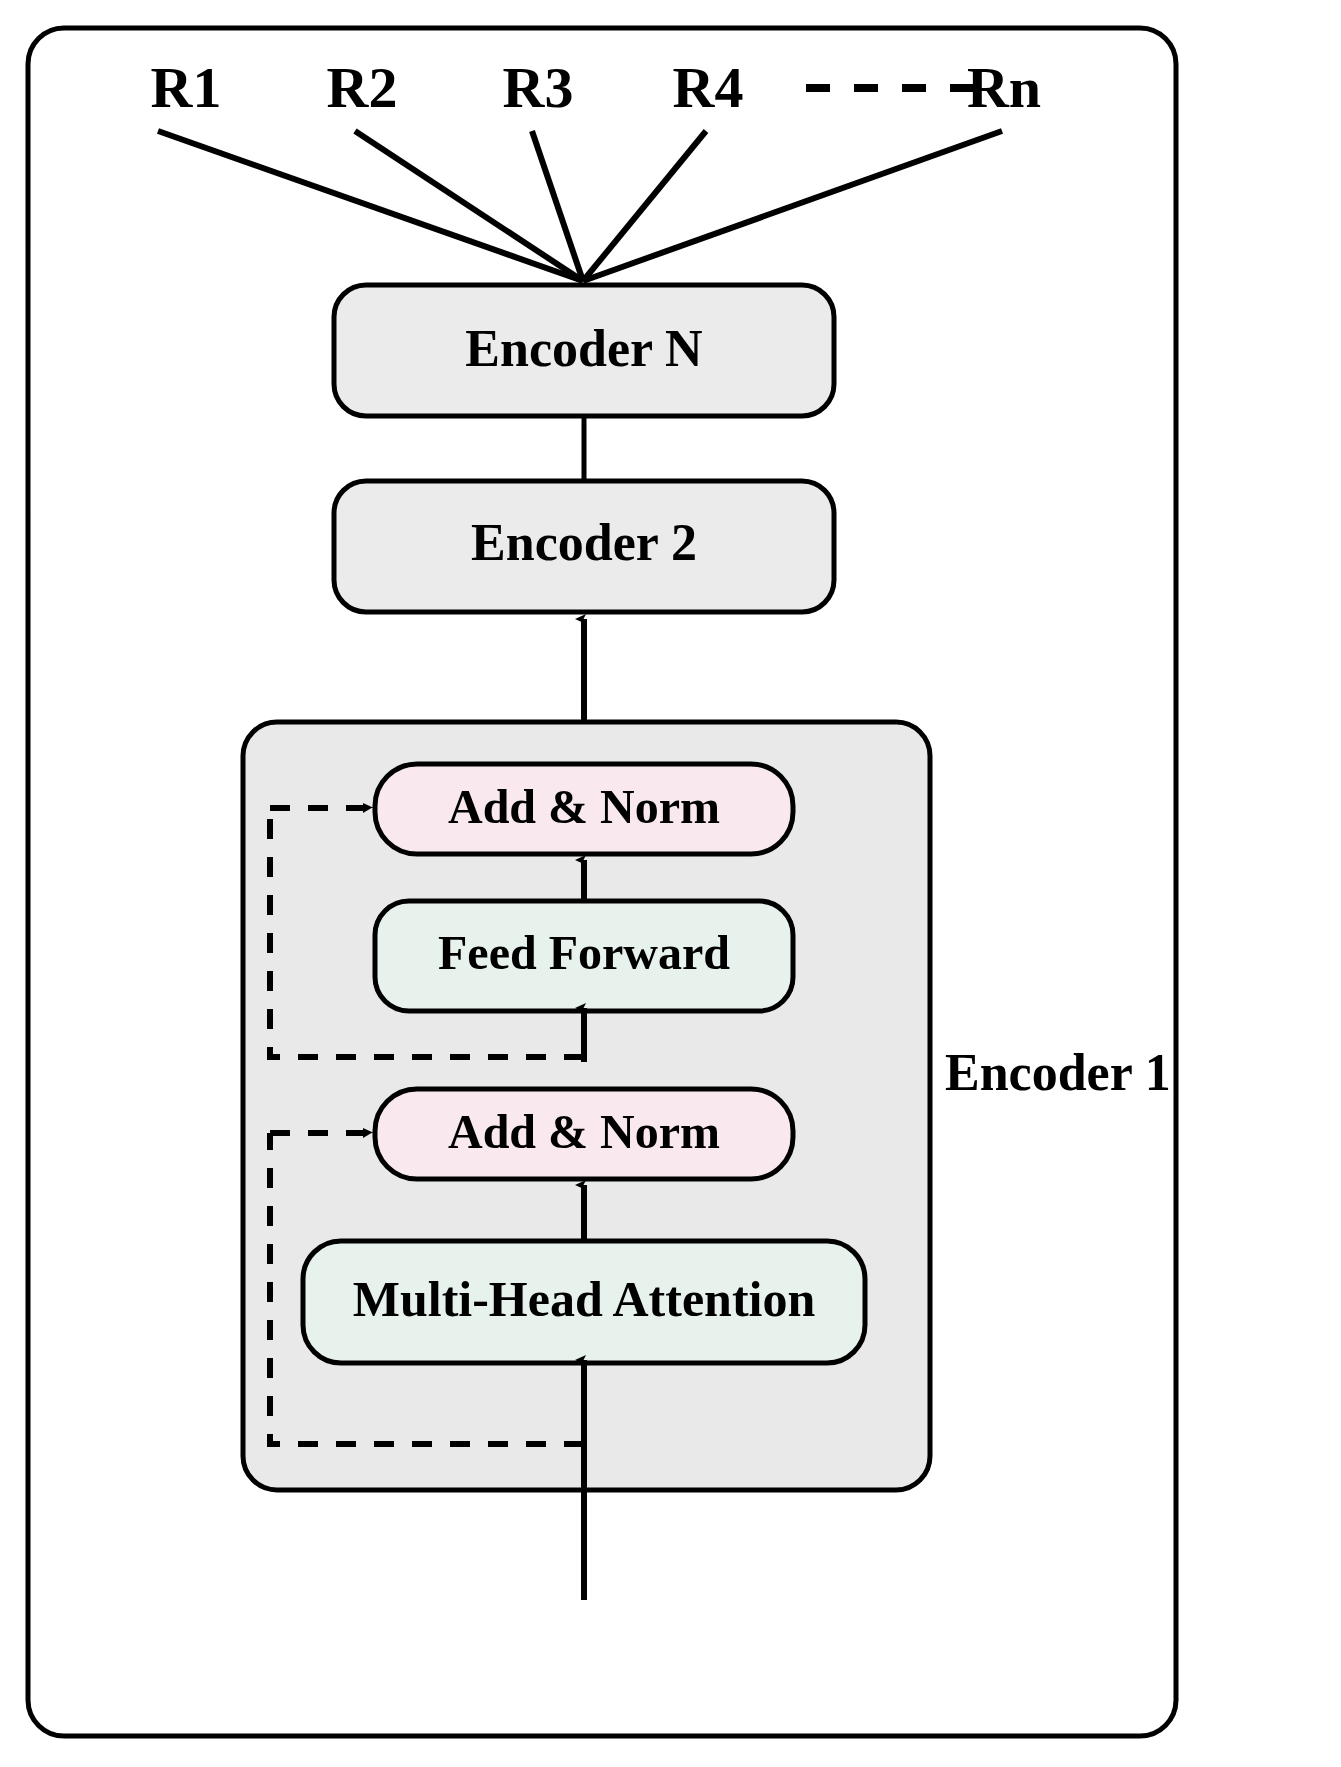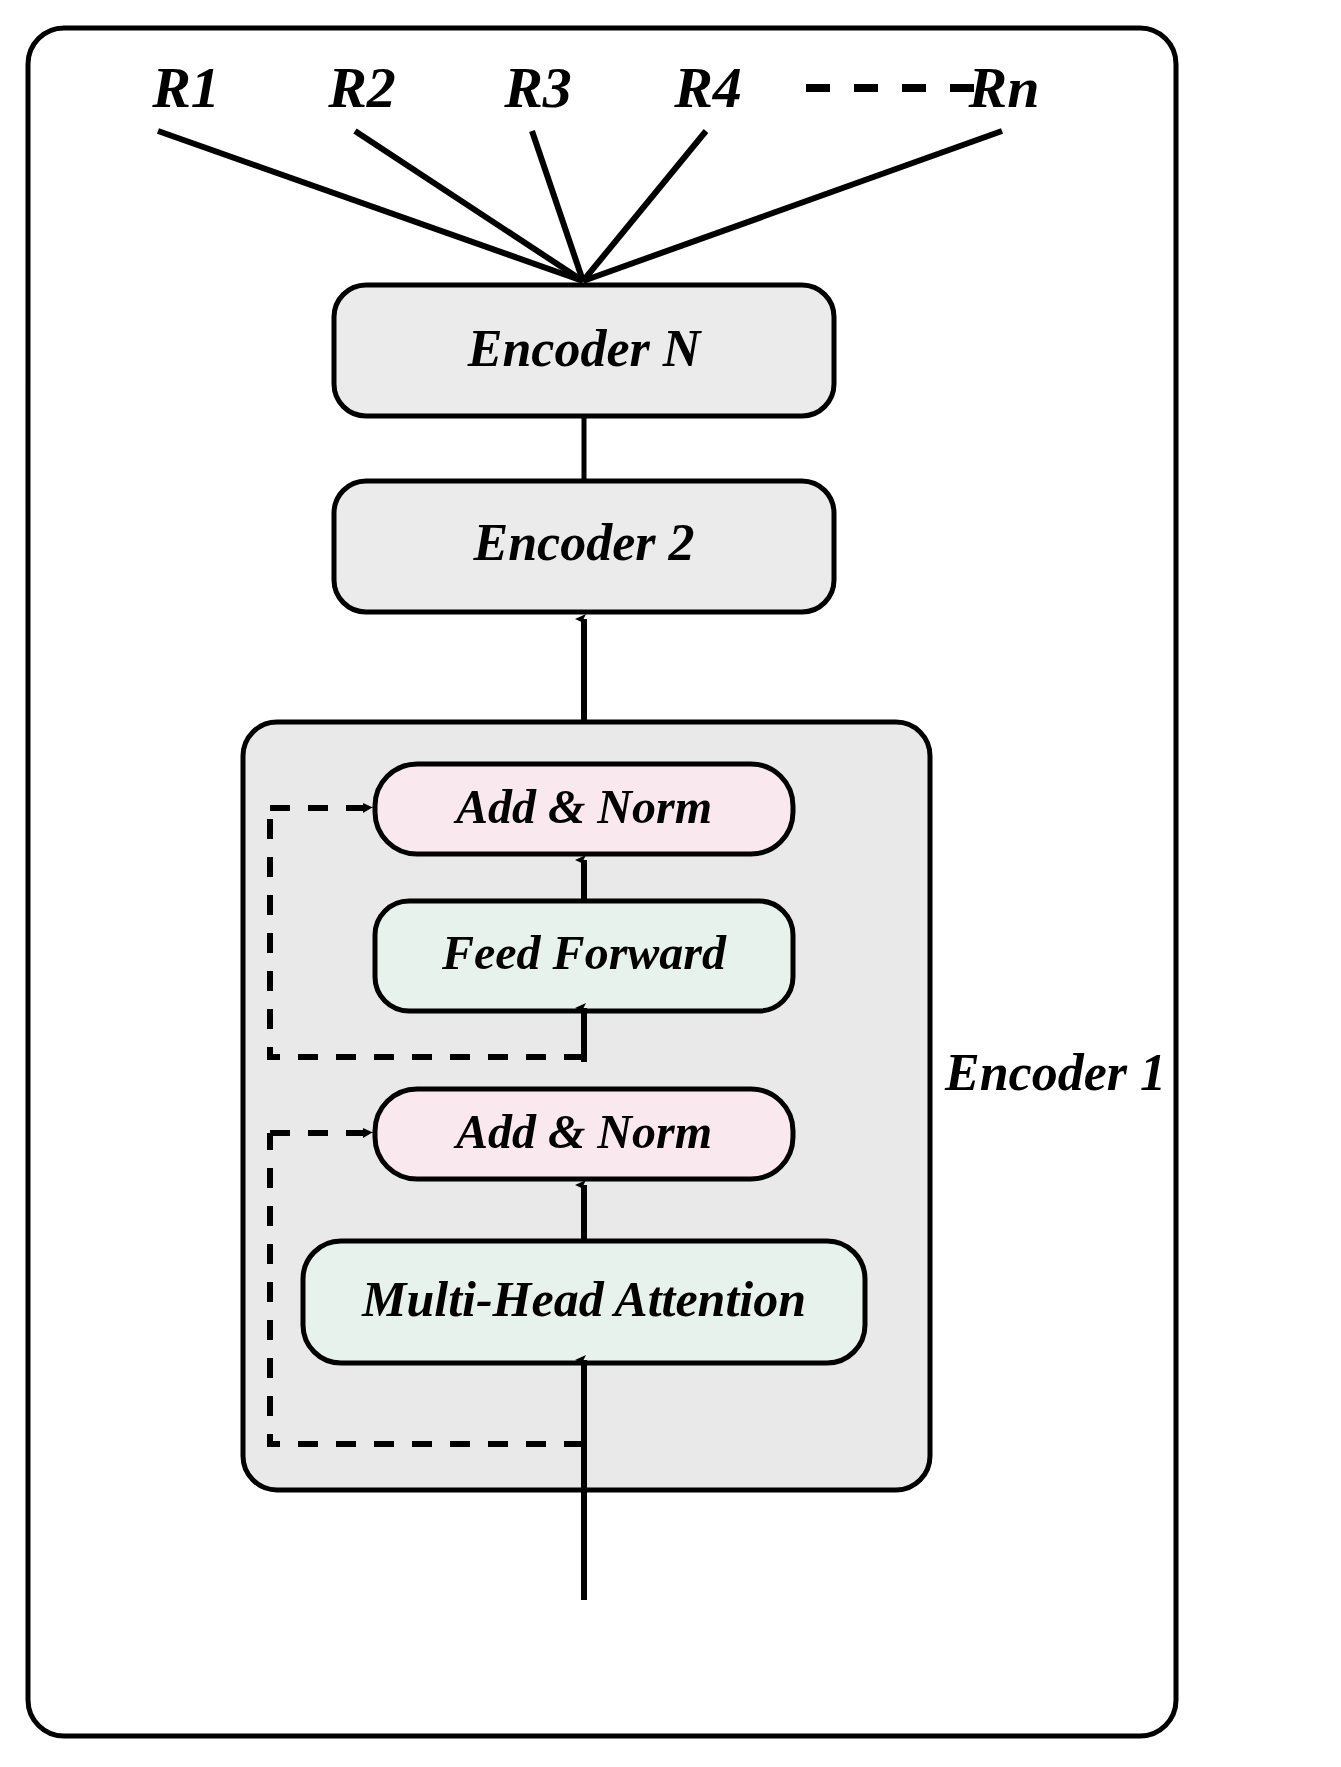--- a/index.html
+++ b/index.html
@@ -11,21 +11,20 @@
     width: 1341px;
     height: 1767px;
     font-family: "Liberation Serif", "DejaVu Serif", serif;
     overflow: hidden;
   }
   #diagram-root {
     position: relative;
     width: 1341px;
     height: 1323px;
     background: #ffffff;
-    font-style: italic;
   }
   svg.layer {
     position: absolute;
     top: 0;
     left: 0;
     width: 1341px;
     height: 1767px;
   }
   .node-label {
     font-family: "Liberation Serif", "DejaVu Serif", serif;

